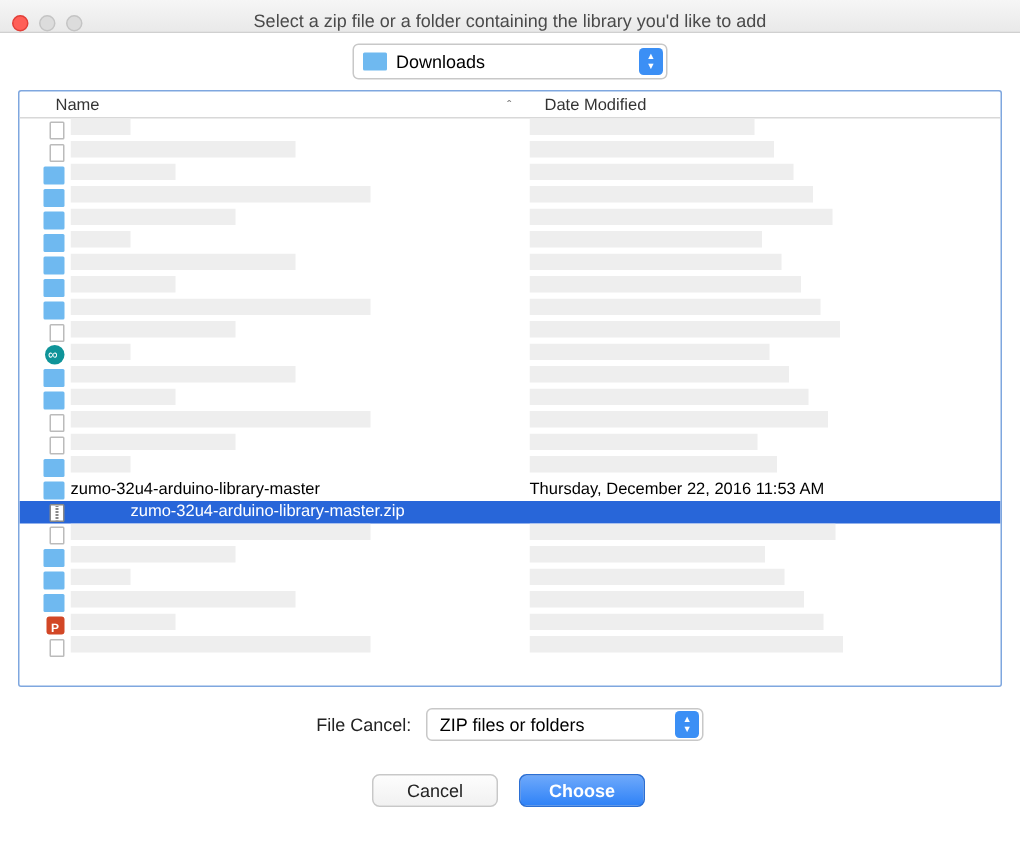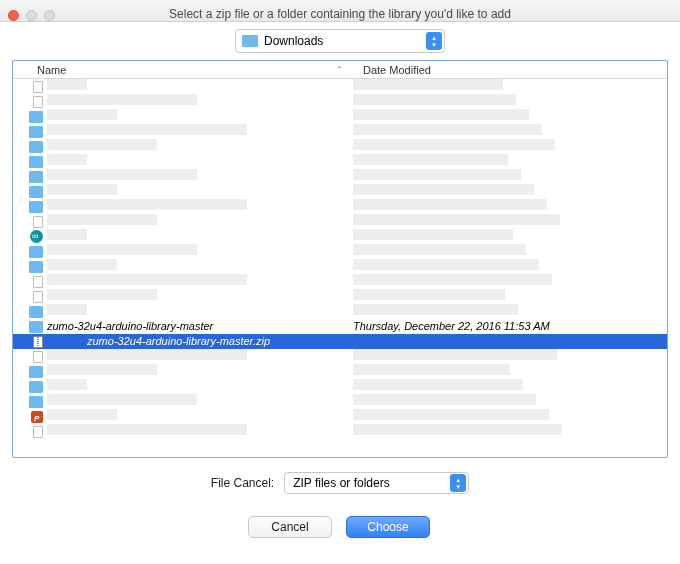--- a/index.html
+++ b/index.html
@@ -99,21 +99,20 @@
   font-size: 9px;
   color: #666;
 }
 .headers .col-date {
   flex: 1;
   padding-left: 10px;
 }
 .file-list {
   height: 378px;
   overflow: hidden;
-  font-style: italic;
 }
 .row {
   height: 15px;
   display: flex;
   align-items: center;
   font-size: 11px;
   line-height: 15px;
 }
 .row .icon-cell {
   width: 34px;
@@ -191,21 +190,21 @@
   border-radius: 5px;
   background: linear-gradient(#fdfdfd, #f1f1f1);
   font-size: 12px;
   cursor: pointer;
   color: #222;
 }
 .btn.primary {
   background: linear-gradient(#6ea9fb, #2f82f7);
   border: 1px solid #2b6fd4;
   color: #fff;
-  font-weight: 400;
+  font-weight: 700;
 }
 </style>
 </head>
 <body>
 
 <div class="titlebar">
   <div class="traffic">
     <div class="tl red"></div>
     <div class="tl gray"></div>
     <div class="tl gray"></div>

